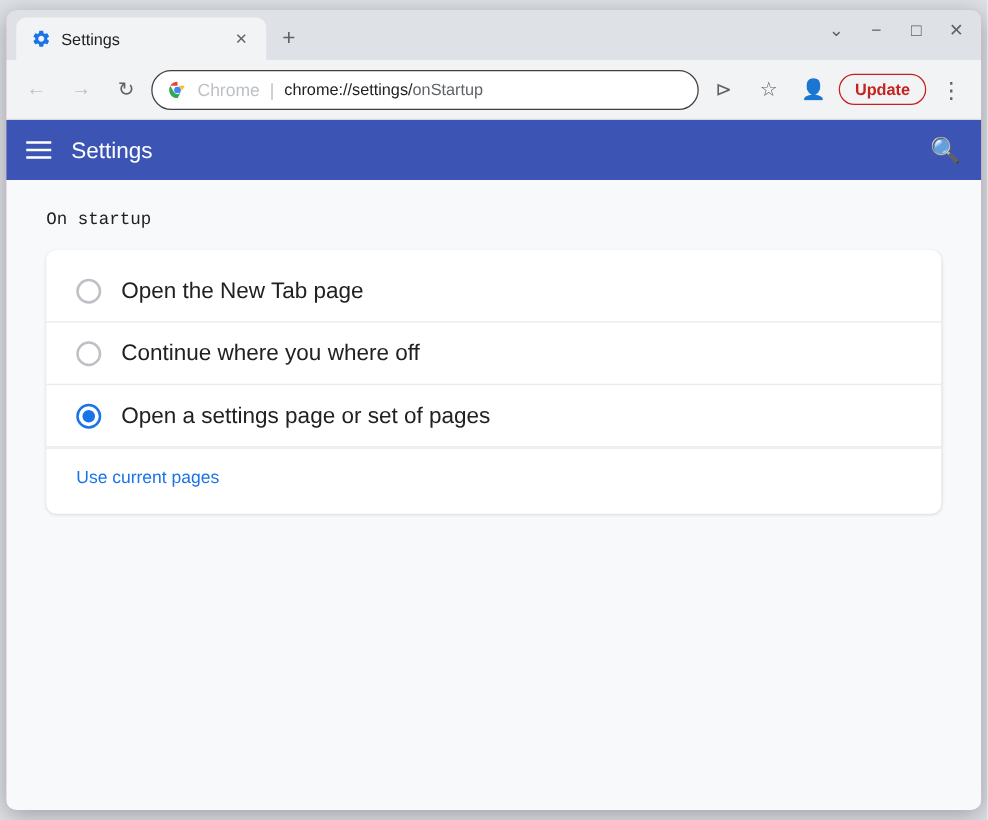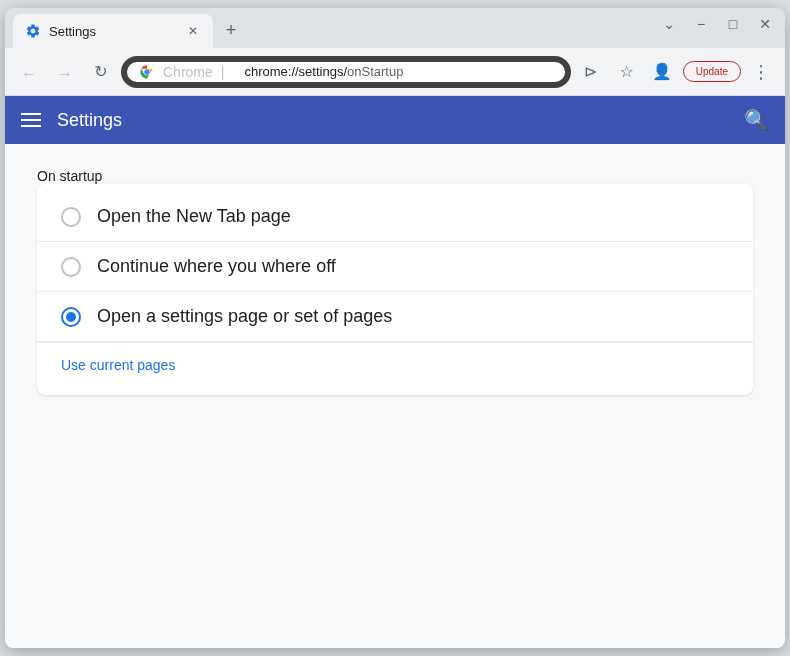--- a/index.html
+++ b/index.html
@@ -124,54 +124,53 @@
     .nav-btn.disabled { color: #bdc1c6; cursor: default; }
     .address-bar {
       flex: 1;
       height: 32px;
       background: #fff;
       border-radius: 16px;
       display: flex;
       align-items: center;
       padding: 0 12px;
       gap: 8px;
-      border: 6px solid #404040;
+      border: 1px solid #404040;
     }
     .chrome-logo {
       width: 16px;
       height: 16px;
       display: flex;
       align-items: center;
       justify-content: center;
     }
     .chrome-logo svg { width: 16px; height: 16px; }
     .address-separator {
       color: #bdc1c6;
       font-size: 14px;
     }
     .address-text {
       font-size: 13px;
       color: #202124;
       flex: 1;
-      margin-left: 12px;
     }
     .toolbar-actions {
       display: flex;
       align-items: center;
       gap: 4px;
     }
     .update-btn {
       background: transparent;
       border: 1.5px solid #c5221f;
       border-radius: 14px;
       padding: 4px 12px;
-      font-size: 10px;
+      font-size: 13px;
       color: #c5221f;
       cursor: pointer;
-      font-weight: 400;
+      font-weight: 700;
     }
     .three-dots {
       font-size: 18px;
       color: #5f6368;
       cursor: pointer;
       padding: 4px;
     }
     
     .settings-header {
       background: #3c54b4;
@@ -214,21 +213,22 @@
     .settings-content {
       background: #f8f9fa;
       flex: 1;
       padding: 24px 32px;
       overflow-y: auto;
     }
     .section-title {
       font-size: 14px;
       color: #202124;
       font-weight: 500;
-      margin-bottom: 0;
+      margin-bottom: 16px;
+      font-family: Liberation Mono, monospace;
     }
     .card {
       background: #fff;
       border-radius: 8px;
       box-shadow: 0 1px 3px rgba(0,0,0,0.12);
       padding: 8px 0;
       position: relative;
     }
     .radio-item {
       display: flex;

